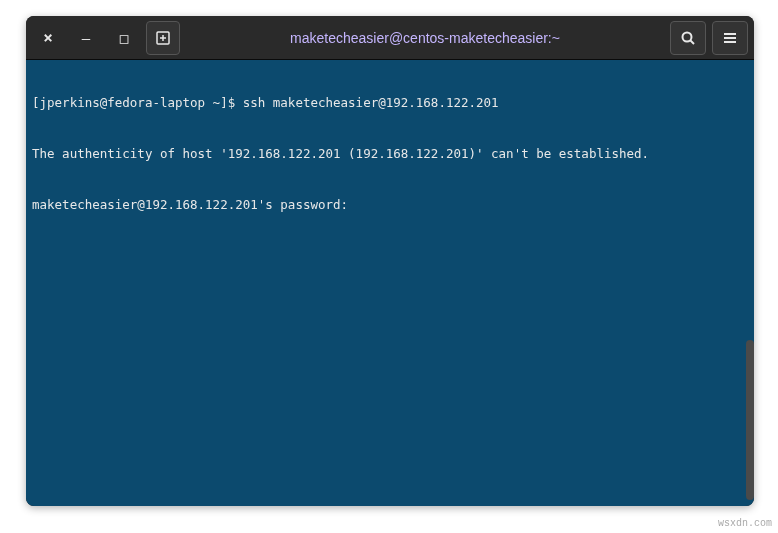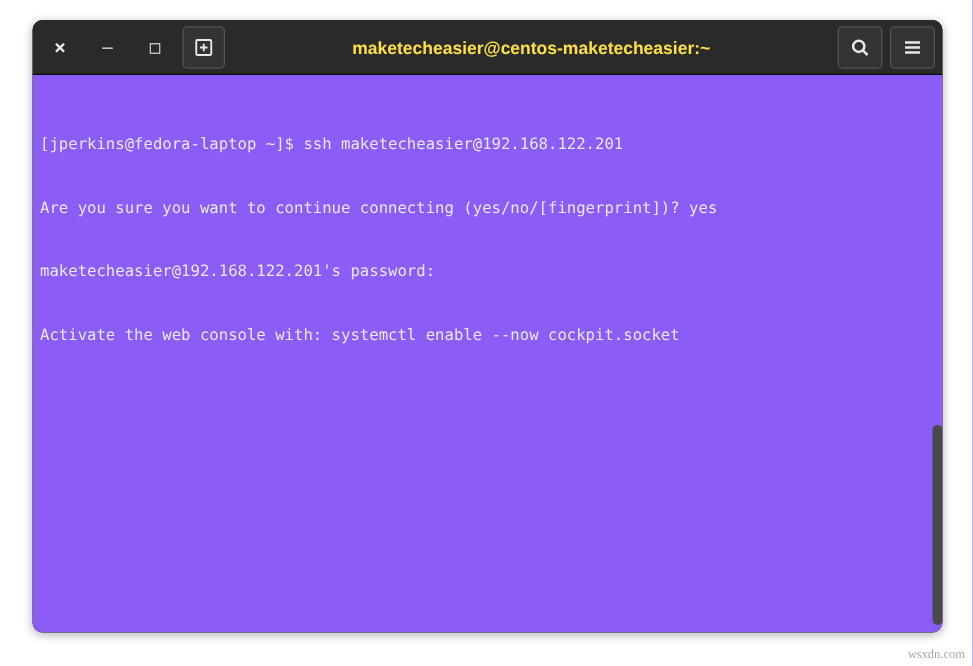--- a/index.html
+++ b/index.html
@@ -52,44 +52,44 @@
     }
     .tb-btn.newtab {
       border: 1px solid #555;
       background: #333;
       width: 34px;
       height: 34px;
     }
     .tb-title {
       flex: 1;
       text-align: center;
-      color: #fde047;
+      color: #c4b5fd;
       font-family: sans-serif;
-      font-weight: bold;
+      font-weight: normal;
       font-size: 14px;
     }
     .tb-right {
       display: flex;
       gap: 6px;
     }
     .tb-rbtn {
       width: 36px;
       height: 34px;
       border: 1px solid #555;
       background: #333;
       border-radius: 4px;
       display: flex;
       align-items: center;
       justify-content: center;
       color: #e8e8e8;
     }
     .terminal {
       flex: 1;
-      background: #8b5cf6;
-      padding: 12px 6px;
+      background: #0c4a6e;
+      padding: 0 6px;
       font-family: "DejaVu Sans Mono", "Liberation Mono", monospace;
       font-size: 12.5px;
       line-height: 17px;
       color: #e8e8e8;
       white-space: pre;
       overflow: hidden;
       position: relative;
     }
     .line {
       display: block;
@@ -100,21 +100,21 @@
       top: 280px;
       width: 8px;
       height: 160px;
       background: #4a4a4a;
       border-radius: 4px;
     }
     .watermark {
       position: absolute;
       bottom: 4px;
       right: 6px;
-      font-family: Liberation Serif, serif;
+      font-family: Liberation Mono, monospace;
       font-size: 10px;
       color: #aaa;
     }
   </style>
 </head>
 <body>
 
 <div class="window">
   <div class="titlebar">
     <div class="tb-btn close">×</div>
@@ -139,22 +139,21 @@
         <svg width="16" height="16" viewBox="0 0 16 16" fill="none" stroke="#e8e8e8" stroke-width="2">
           <line x1="2" y1="4" x2="14" y2="4"></line>
           <line x1="2" y1="8" x2="14" y2="8"></line>
           <line x1="2" y1="12" x2="14" y2="12"></line>
         </svg>
       </div>
     </div>
   </div>
   <div class="terminal">
     <span class="line">[jperkins@fedora-laptop ~]$ ssh maketecheasier@192.168.122.201</span>
-    <span class="line">Are you sure you want to continue connecting (yes/no/[fingerprint])? yes</span>
+    <span class="line">The authenticity of host '192.168.122.201 (192.168.122.201)' can't be established.</span>
     <span class="line">maketecheasier@192.168.122.201's password:</span>
-    <span class="line">Activate the web console with: systemctl enable --now cockpit.socket</span>
     <span class="line"></span>
     
     <div class="scrollbar"></div>
   </div>
 </div>
 
 <div class="watermark">wsxdn.com</div>
 
 </body></html>

